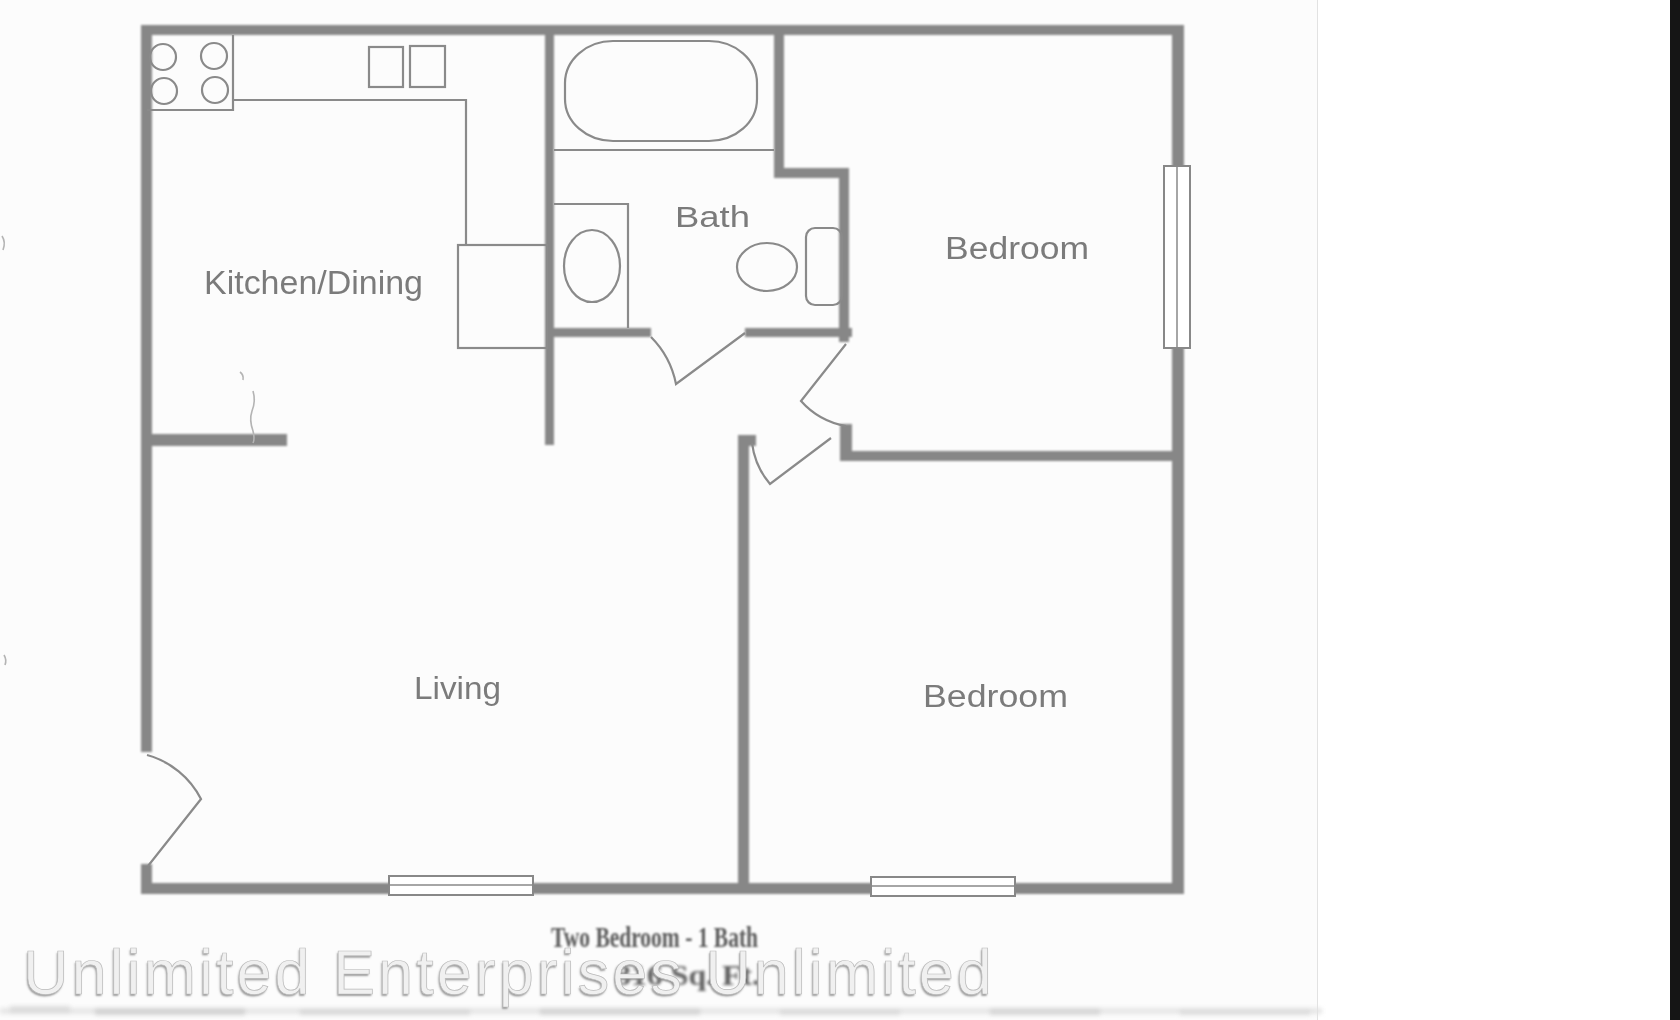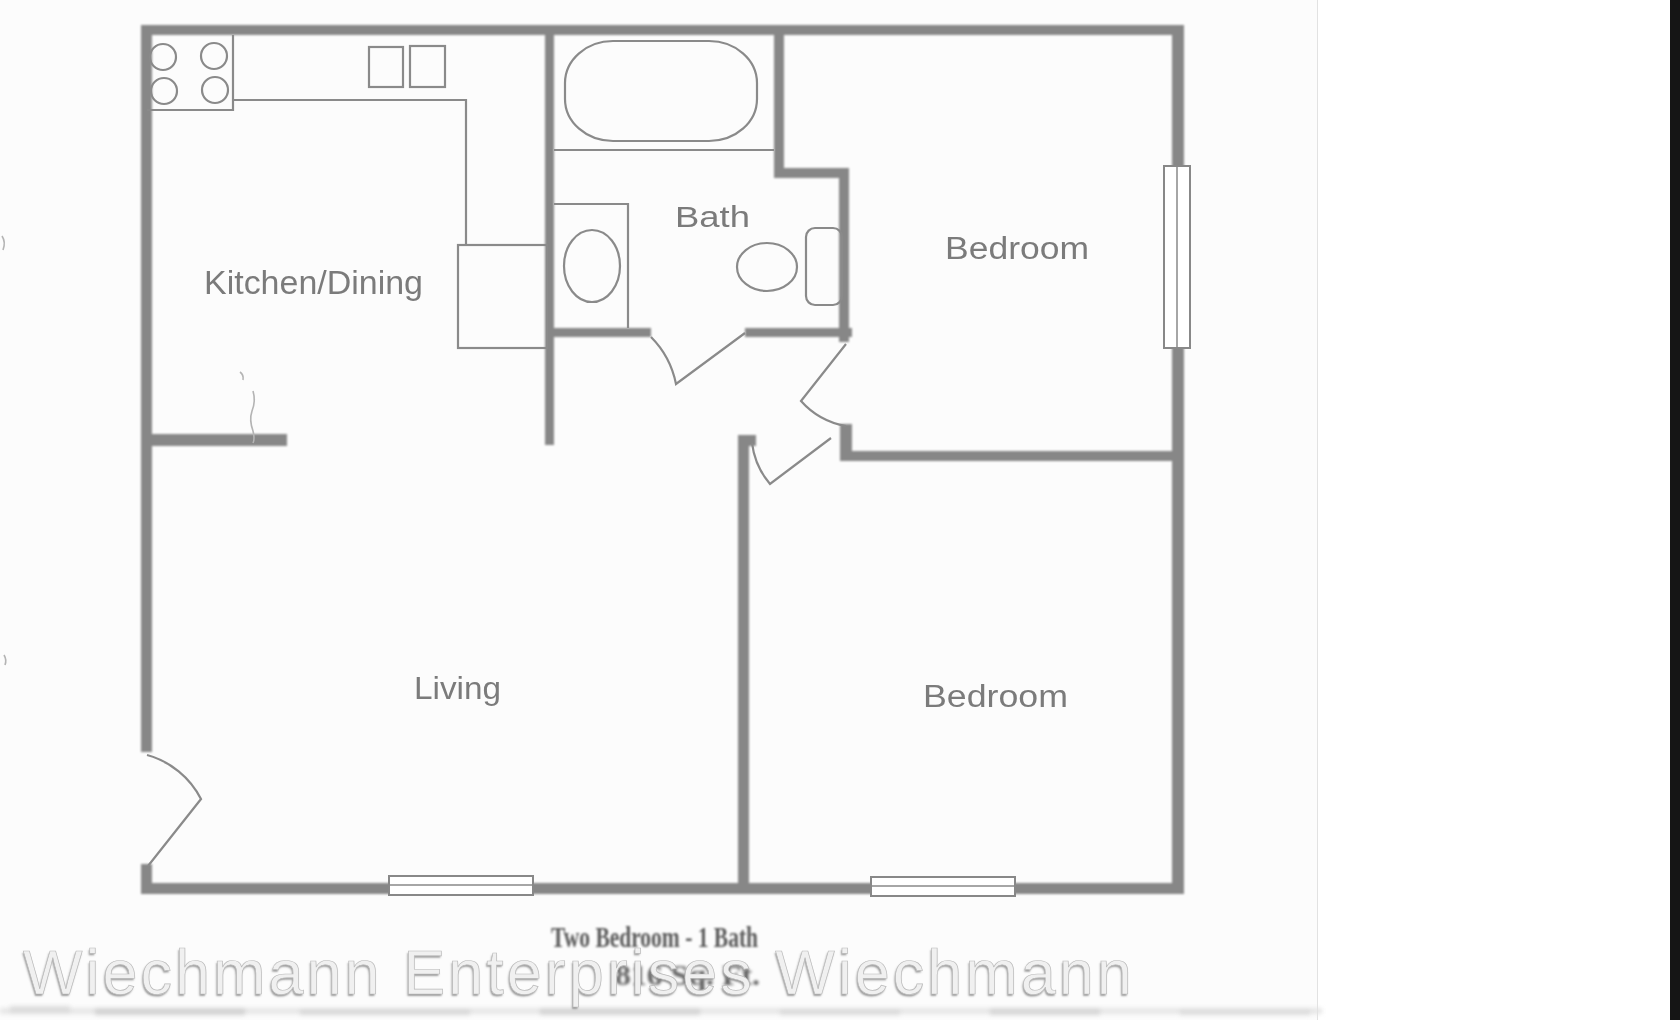--- a/index.html
+++ b/index.html
@@ -107,16 +107,16 @@
       <rect x="0" y="1008" width="1322" height="6" fill="#e6e6e6"></rect>
       <rect x="10" y="1006" width="60" height="8" fill="#dcdcdc"></rect>
       <rect x="95" y="1008" width="150" height="7" fill="#d2d2d2"></rect>
       <rect x="300" y="1009" width="170" height="6" fill="#d8d8d8"></rect>
       <rect x="540" y="1008" width="160" height="7" fill="#d4d4d4"></rect>
       <rect x="780" y="1009" width="120" height="6" fill="#dadada"></rect>
       <rect x="990" y="1008" width="110" height="7" fill="#d6d6d6"></rect>
       <rect x="1180" y="1009" width="130" height="6" fill="#dcdcdc"></rect>
     </g>
   </svg>
-  <div class="wm">Wiechmann Enterprises Wiechmann</div>
+  <div class="wm">Unlimited Enterprises Unlimited</div>
   <div id="edgeline"></div>
   <div id="blackstrip"></div>
 </div>
 
 </body></html>

